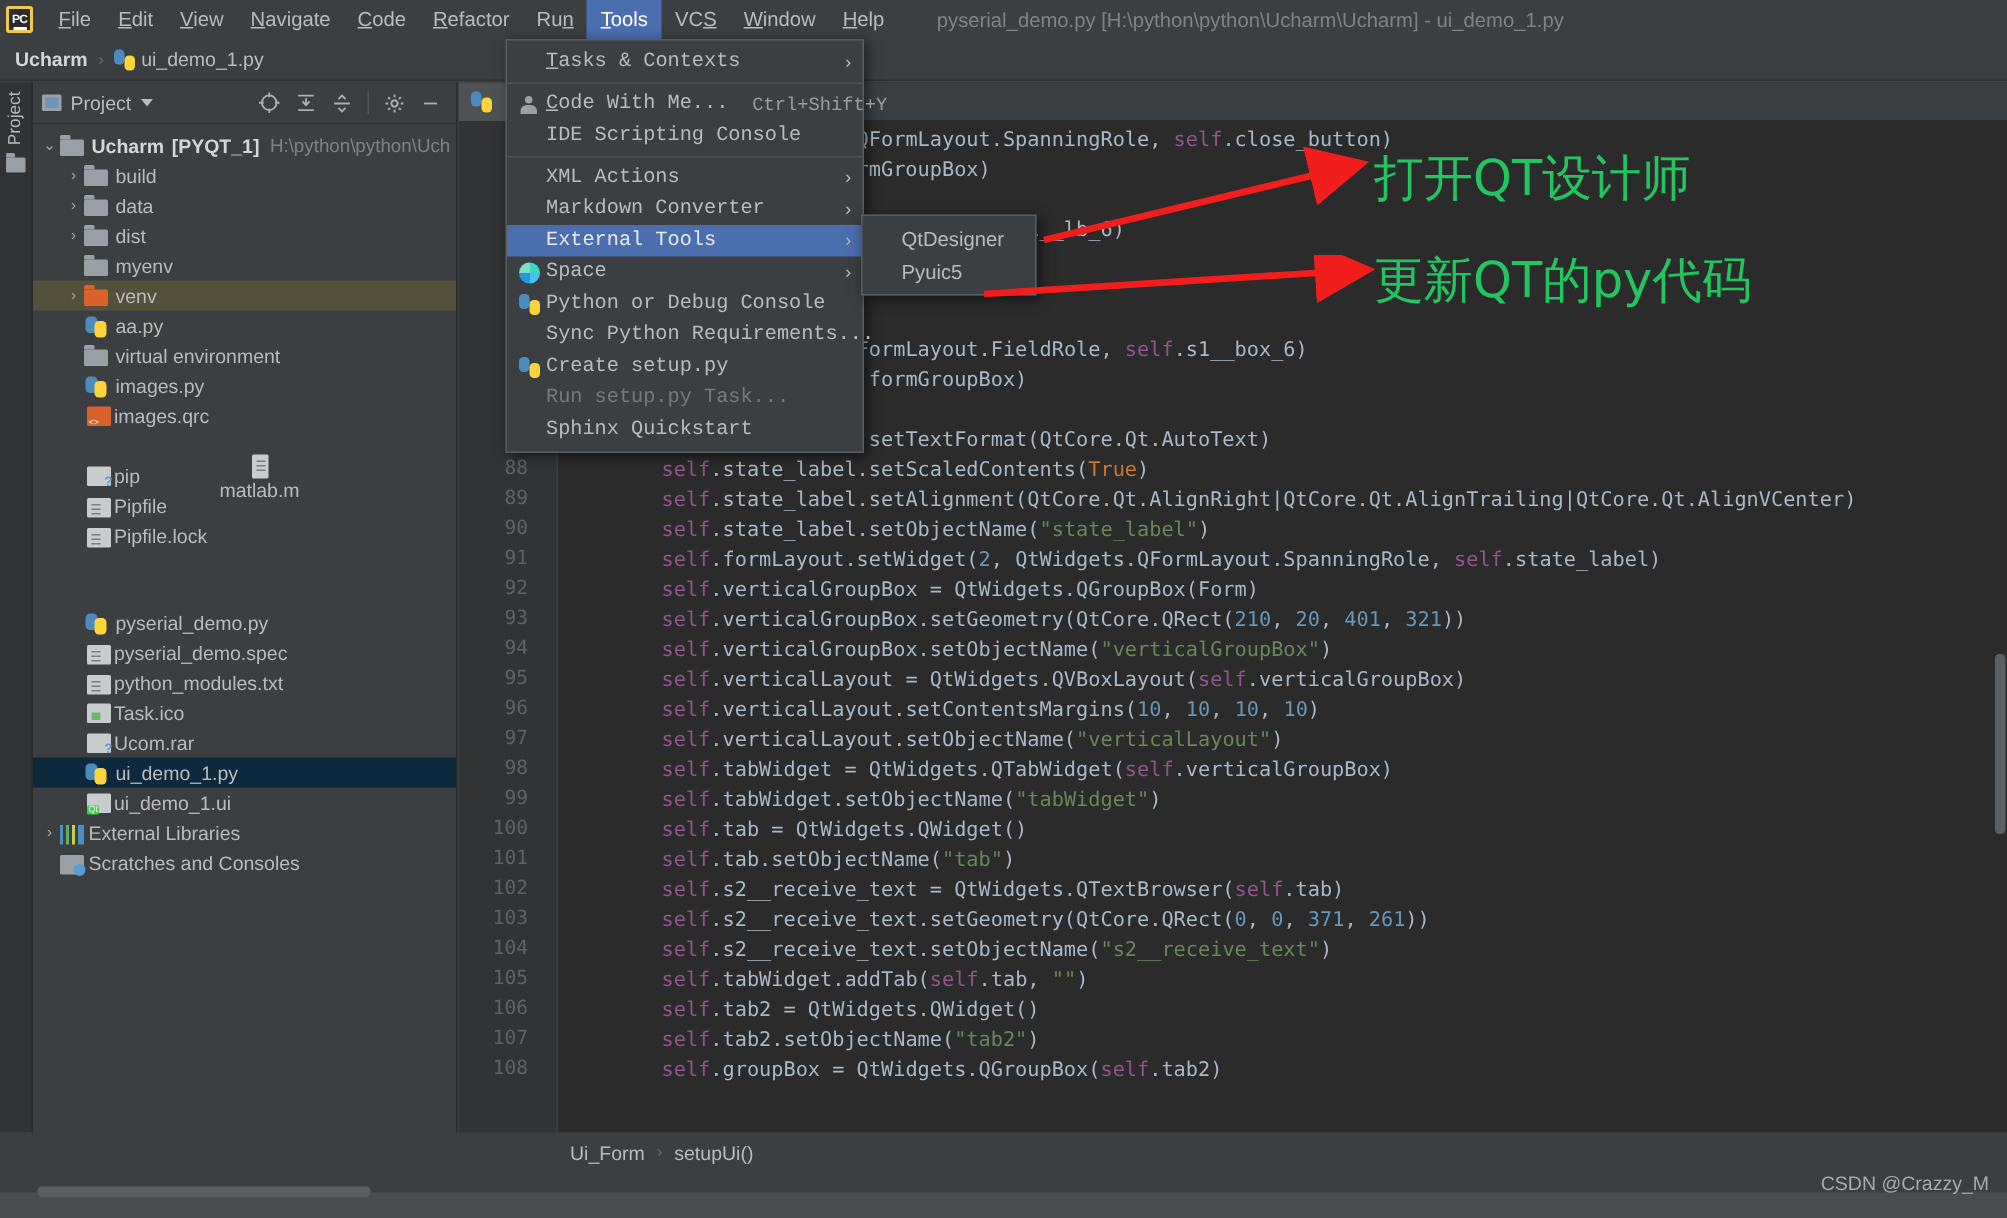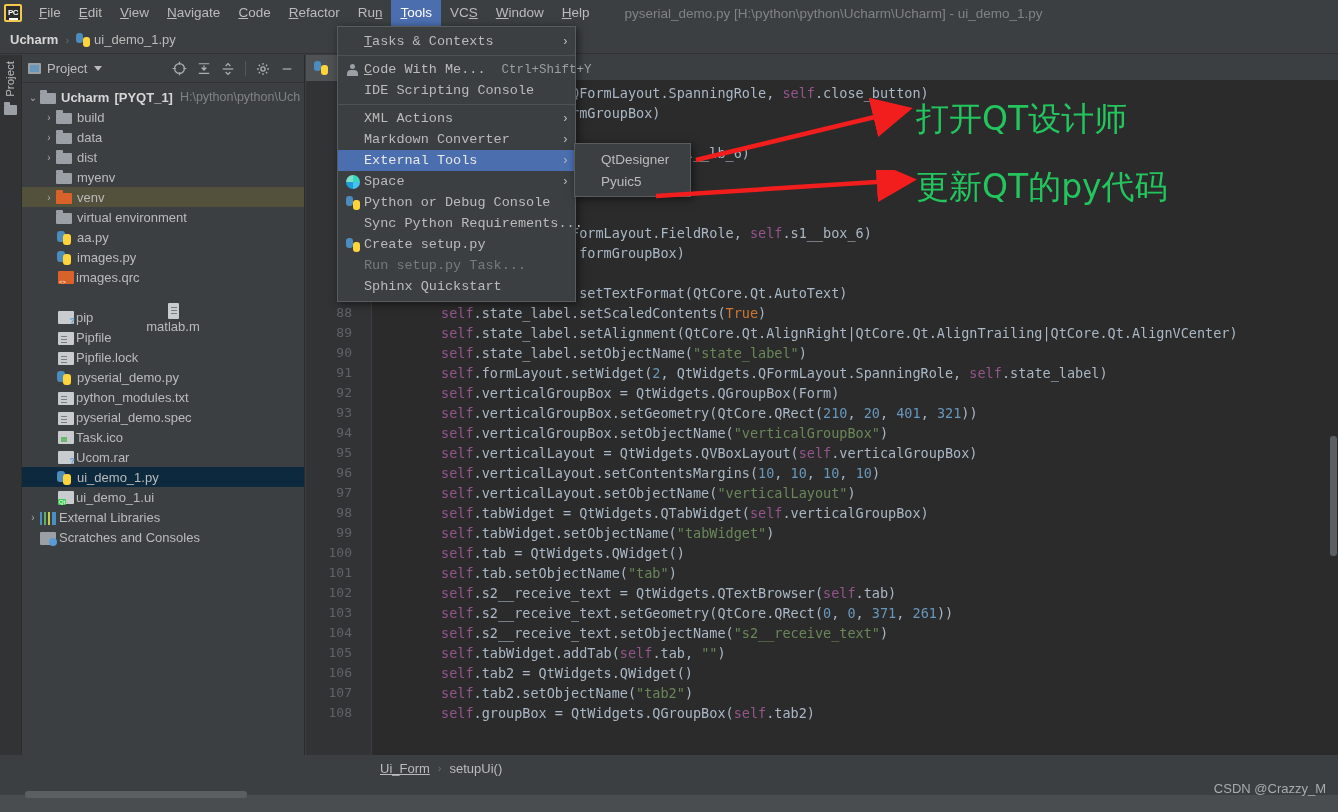--- a/index.html
+++ b/index.html
@@ -236,21 +236,21 @@
   .bottom-bar {
     position: absolute; left: 0; top: 755px; width: 1338px; height: 57px;
     background: #3c3f41;
   }
   .breadcrumb-status {
     position: absolute; left: 306px; top: 755px; width: 1032px; height: 26px;
     background: #3c3f41; display: flex; align-items: center; padding-left: 74px;
     font-size: 13px; color: #bbbbbb;
   }
   .breadcrumb-status .sep { color: #6e6e6e; margin: 0 8px; font-size: 11px; }
-  .underline-i { text-decoration: underline; }
+  .underline-i { }
   .watermark {
     position: absolute; right: 12px; top: 781px; color: #a7abad; font-size: 13px; z-index: 12;
   }
   .status-strip {
     position: absolute; left: 0; top: 795px; width: 1338px; height: 17px;
     background: #4a4d4f;
   }
   .editor-vscroll {
     position: absolute; right: 0; top: 81px; width: 9px; height: 674px;
     background: transparent;
@@ -364,31 +364,31 @@
           <span class="ic ic-folder"></span>
           <span class="tname">myenv</span>
         </div>
         <div class="trow sel-venv" style="padding-left: 20px;">
           <span class="arrow">›</span>
           <span class="ic ic-folder orange"></span>
           <span class="tname">venv</span>
         </div>
         <div class="trow" style="padding-left: 20px;">
           <span class="arrow"></span>
+          <span class="ic ic-py"></span>
+          <span class="tname">aa.py</span>
+        </div>
+        <div class="trow" style="padding-left: 20px;">
+          <span class="arrow"></span>
           <span class="ic ic-folder"></span>
           <span class="tname">virtual environment</span>
         </div>
         <div class="trow" style="padding-left: 20px;">
           <span class="arrow"></span>
           <span class="ic ic-py"></span>
-          <span class="tname">aa.py</span>
-        </div>
-        <div class="trow" style="padding-left: 20px;">
-          <span class="arrow"></span>
-          <span class="ic ic-py"></span>
           <span class="tname">images.py</span>
         </div>
         <div class="trow" style="padding-left: 20px;">
           <span class="arrow"></span>
           <span class="ic ic-qrc"></span>
           <span class="tname">images.qrc</span>
         </div>
         <div class="trow" style="padding-left: 20px; flex-direction: column;">
           <span class="arrow"></span>
           <span class="ic ic-file"></span>
@@ -402,34 +402,34 @@
         <div class="trow" style="padding-left: 20px; text-align: right;">
           <span class="arrow"></span>
           <span class="ic ic-file"></span>
           <span class="tname">Pipfile</span>
         </div>
         <div class="trow" style="padding-left: 20px;">
           <span class="arrow"></span>
           <span class="ic ic-file"></span>
           <span class="tname">Pipfile.lock</span>
         </div>
-        <div class="trow" style="padding-left: 20px;">
+        <div class="trow" style="padding-left: 20px; margin-top: 38px;">
           <span class="arrow"></span>
           <span class="ic ic-py"></span>
           <span class="tname">pyserial_demo.py</span>
         </div>
         <div class="trow" style="padding-left: 20px;">
           <span class="arrow"></span>
           <span class="ic ic-file"></span>
+          <span class="tname">pyserial_demo.spec</span>
+        </div>
+        <div class="trow" style="padding-left: 20px;">
+          <span class="arrow"></span>
+          <span class="ic ic-file"></span>
           <span class="tname">python_modules.txt</span>
-        </div>
-        <div class="trow" style="padding-left: 20px;">
-          <span class="arrow"></span>
-          <span class="ic ic-file"></span>
-          <span class="tname">pyserial_demo.spec</span>
         </div>
         <div class="trow" style="padding-left: 20px;">
           <span class="arrow"></span>
           <span class="ic ic-ico"></span>
           <span class="tname">Task.ico</span>
         </div>
         <div class="trow" style="padding-left: 20px;">
           <span class="arrow"></span>
           <span class="ic ic-unk"></span>
           <span class="tname">Ucom.rar</span>

